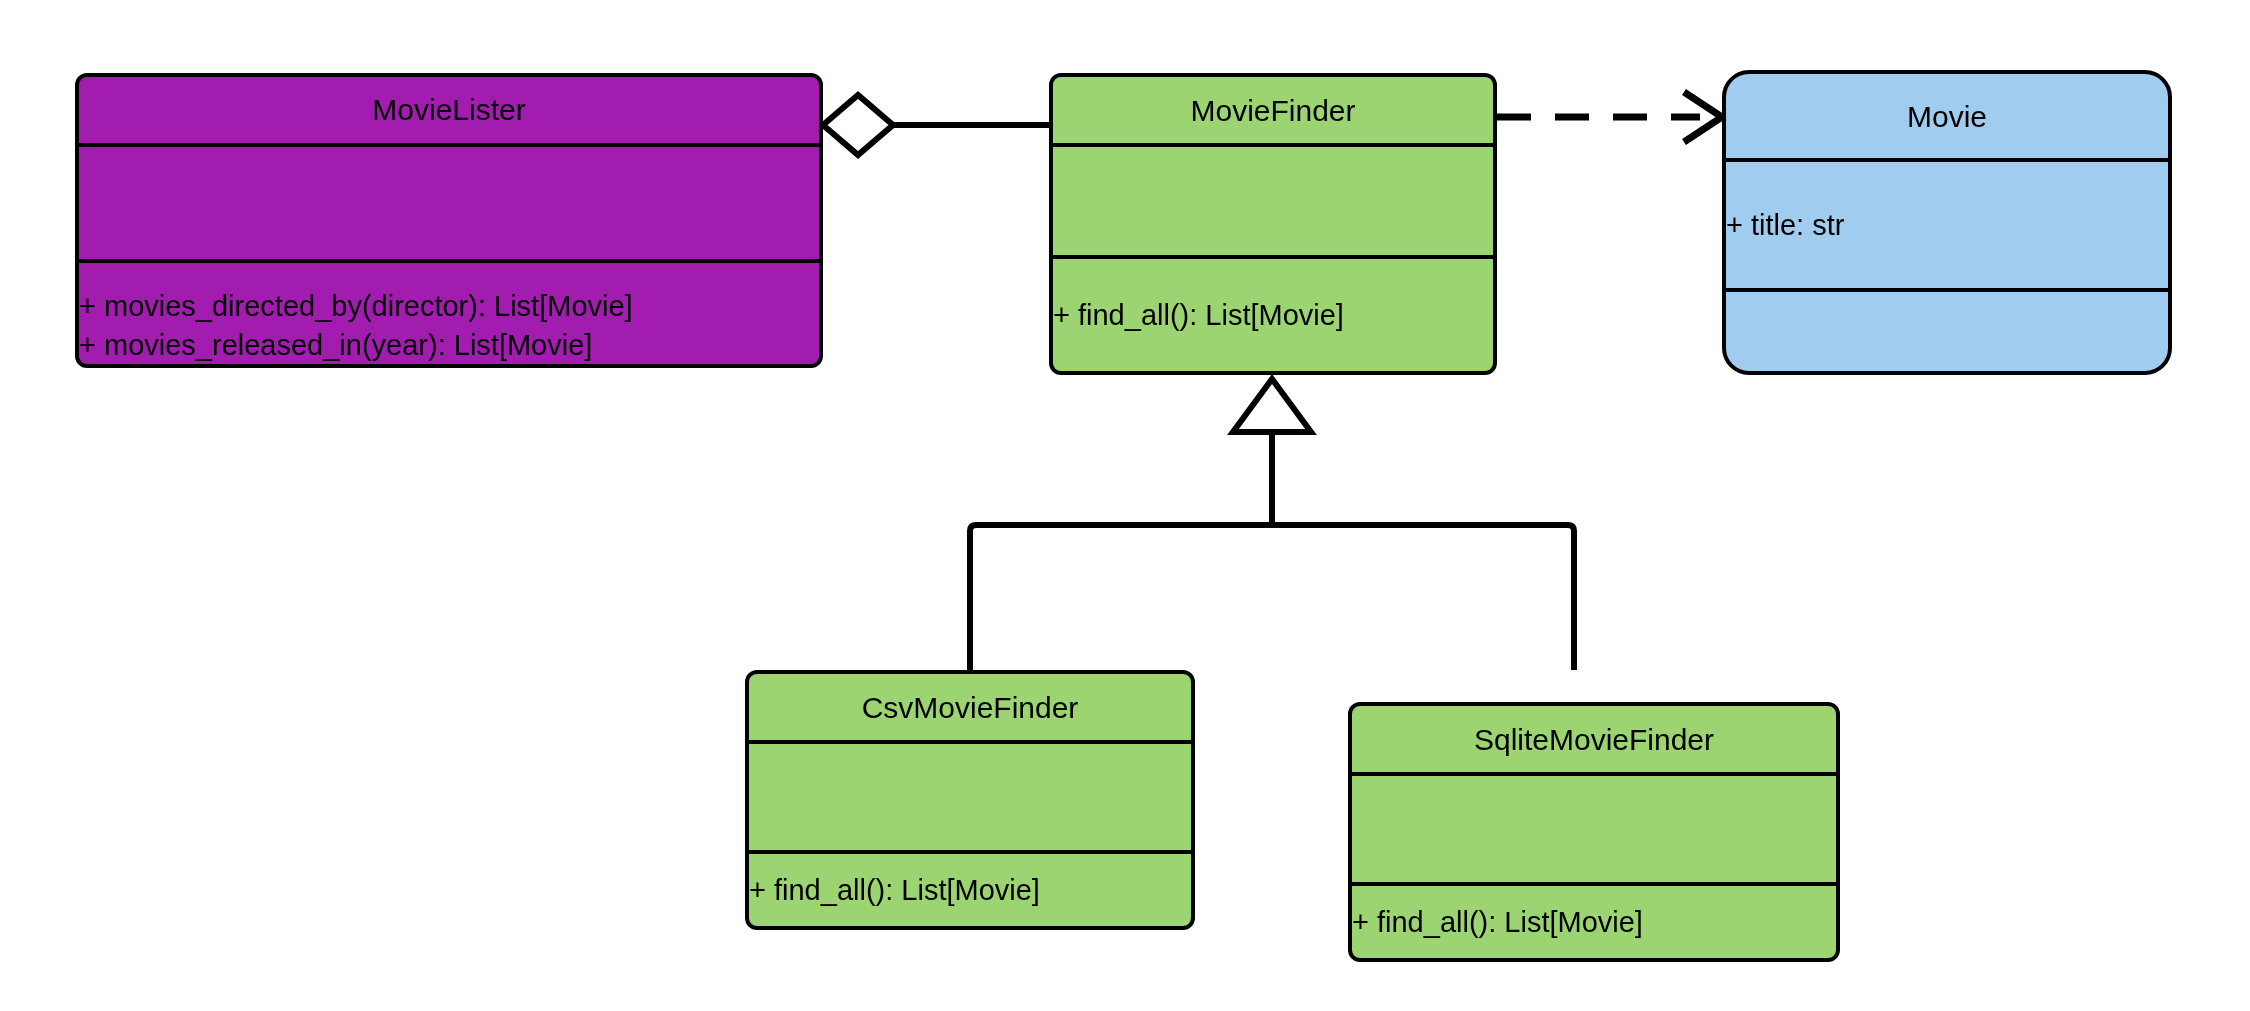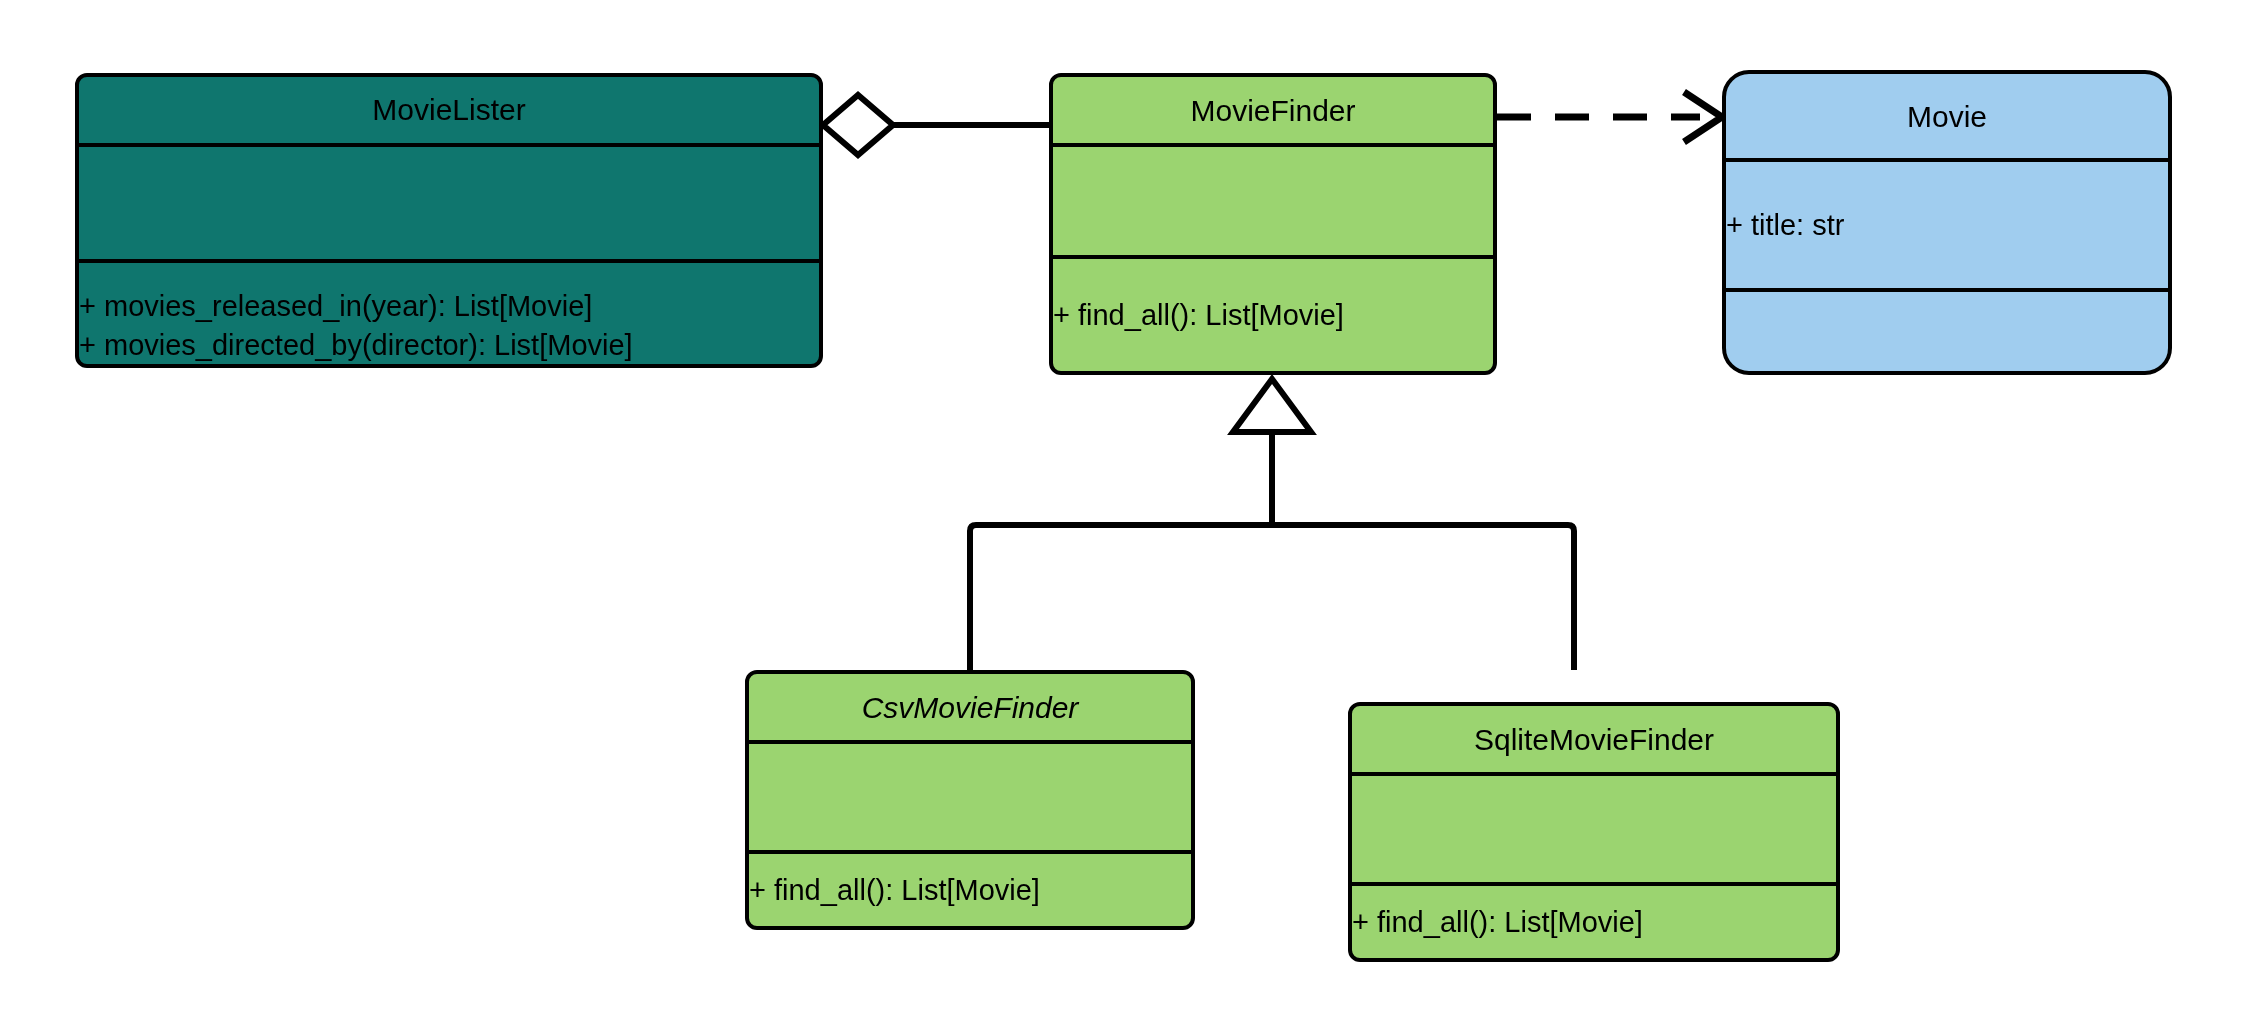--- a/index.html
+++ b/index.html
@@ -68,21 +68,21 @@
     white-space: nowrap;
   }
   .uml-member {
     font-size: 29px;
     color: #000000;
     line-height: 1.32;
     white-space: nowrap;
   }
 
   
-  .fill-yellow { background: #0f766e; gap: 24px; }
+  .fill-yellow { background: #a21caf; gap: 24px; }
   .fill-green  { background: #9BD470; }
   .fill-blue   { background: #A0CDEF; border-radius: 27px; }
 
   
   #box-movielister {
     left: 75px;  top: 73px;  width: 748px;  height: 295px;
   }
   #box-movielister .uml-name-band  { height: 71px; }
   #box-movielister .uml-attrs-band { height: 94px; }
 
@@ -94,21 +94,21 @@
 
   #box-movie {
     left: 1722px; top: 70px; width: 450px; height: 305px;
   }
   #box-movie .uml-name-band  { height: 88px; }
   #box-movie .uml-attrs-band { height: 130px; }
 
   #box-csvmoviefinder {
     left: 745px; top: 670px; width: 450px; height: 260px;
   }
-  #box-csvmoviefinder .uml-name-band  { height: 70px; font-style: italic; }
+  #box-csvmoviefinder .uml-name-band  { height: 70px; }
   #box-csvmoviefinder .uml-attrs-band { height: 110px; }
 
   #box-sqlitemoviefinder {
     left: 1348px; top: 670px; width: 492px; height: 260px; margin-top: 32px;
   }
   #box-sqlitemoviefinder .uml-name-band  { height: 70px; }
   #box-sqlitemoviefinder .uml-attrs-band { height: 110px; }
 </style>
 </head>
 <body>
@@ -139,22 +139,22 @@
       <polygon points="1272,379 1311,432 1233,432" fill="#ffffff" stroke="#000000" stroke-width="6" stroke-linejoin="miter"></polygon>
     </g>
   </svg>
 
   <div class="uml-class fill-yellow" id="box-movielister">
     <div class="uml-name-band">
       <span class="uml-name">MovieLister</span>
     </div>
     <div class="uml-attrs-band"></div>
     <div class="uml-ops-band">
+      <div class="uml-member">+ movies_directed_by(director): List[Movie]</div>
       <div class="uml-member">+ movies_released_in(year): List[Movie]</div>
-      <div class="uml-member">+ movies_directed_by(director): List[Movie]</div>
     </div>
   </div>
 
   <div class="uml-class fill-green" id="box-moviefinder">
     <div class="uml-name-band">
       <span class="uml-name">MovieFinder</span>
     </div>
     <div class="uml-attrs-band"></div>
     <div class="uml-ops-band">
       <div class="uml-member">+ find_all(): List[Movie]</div>

